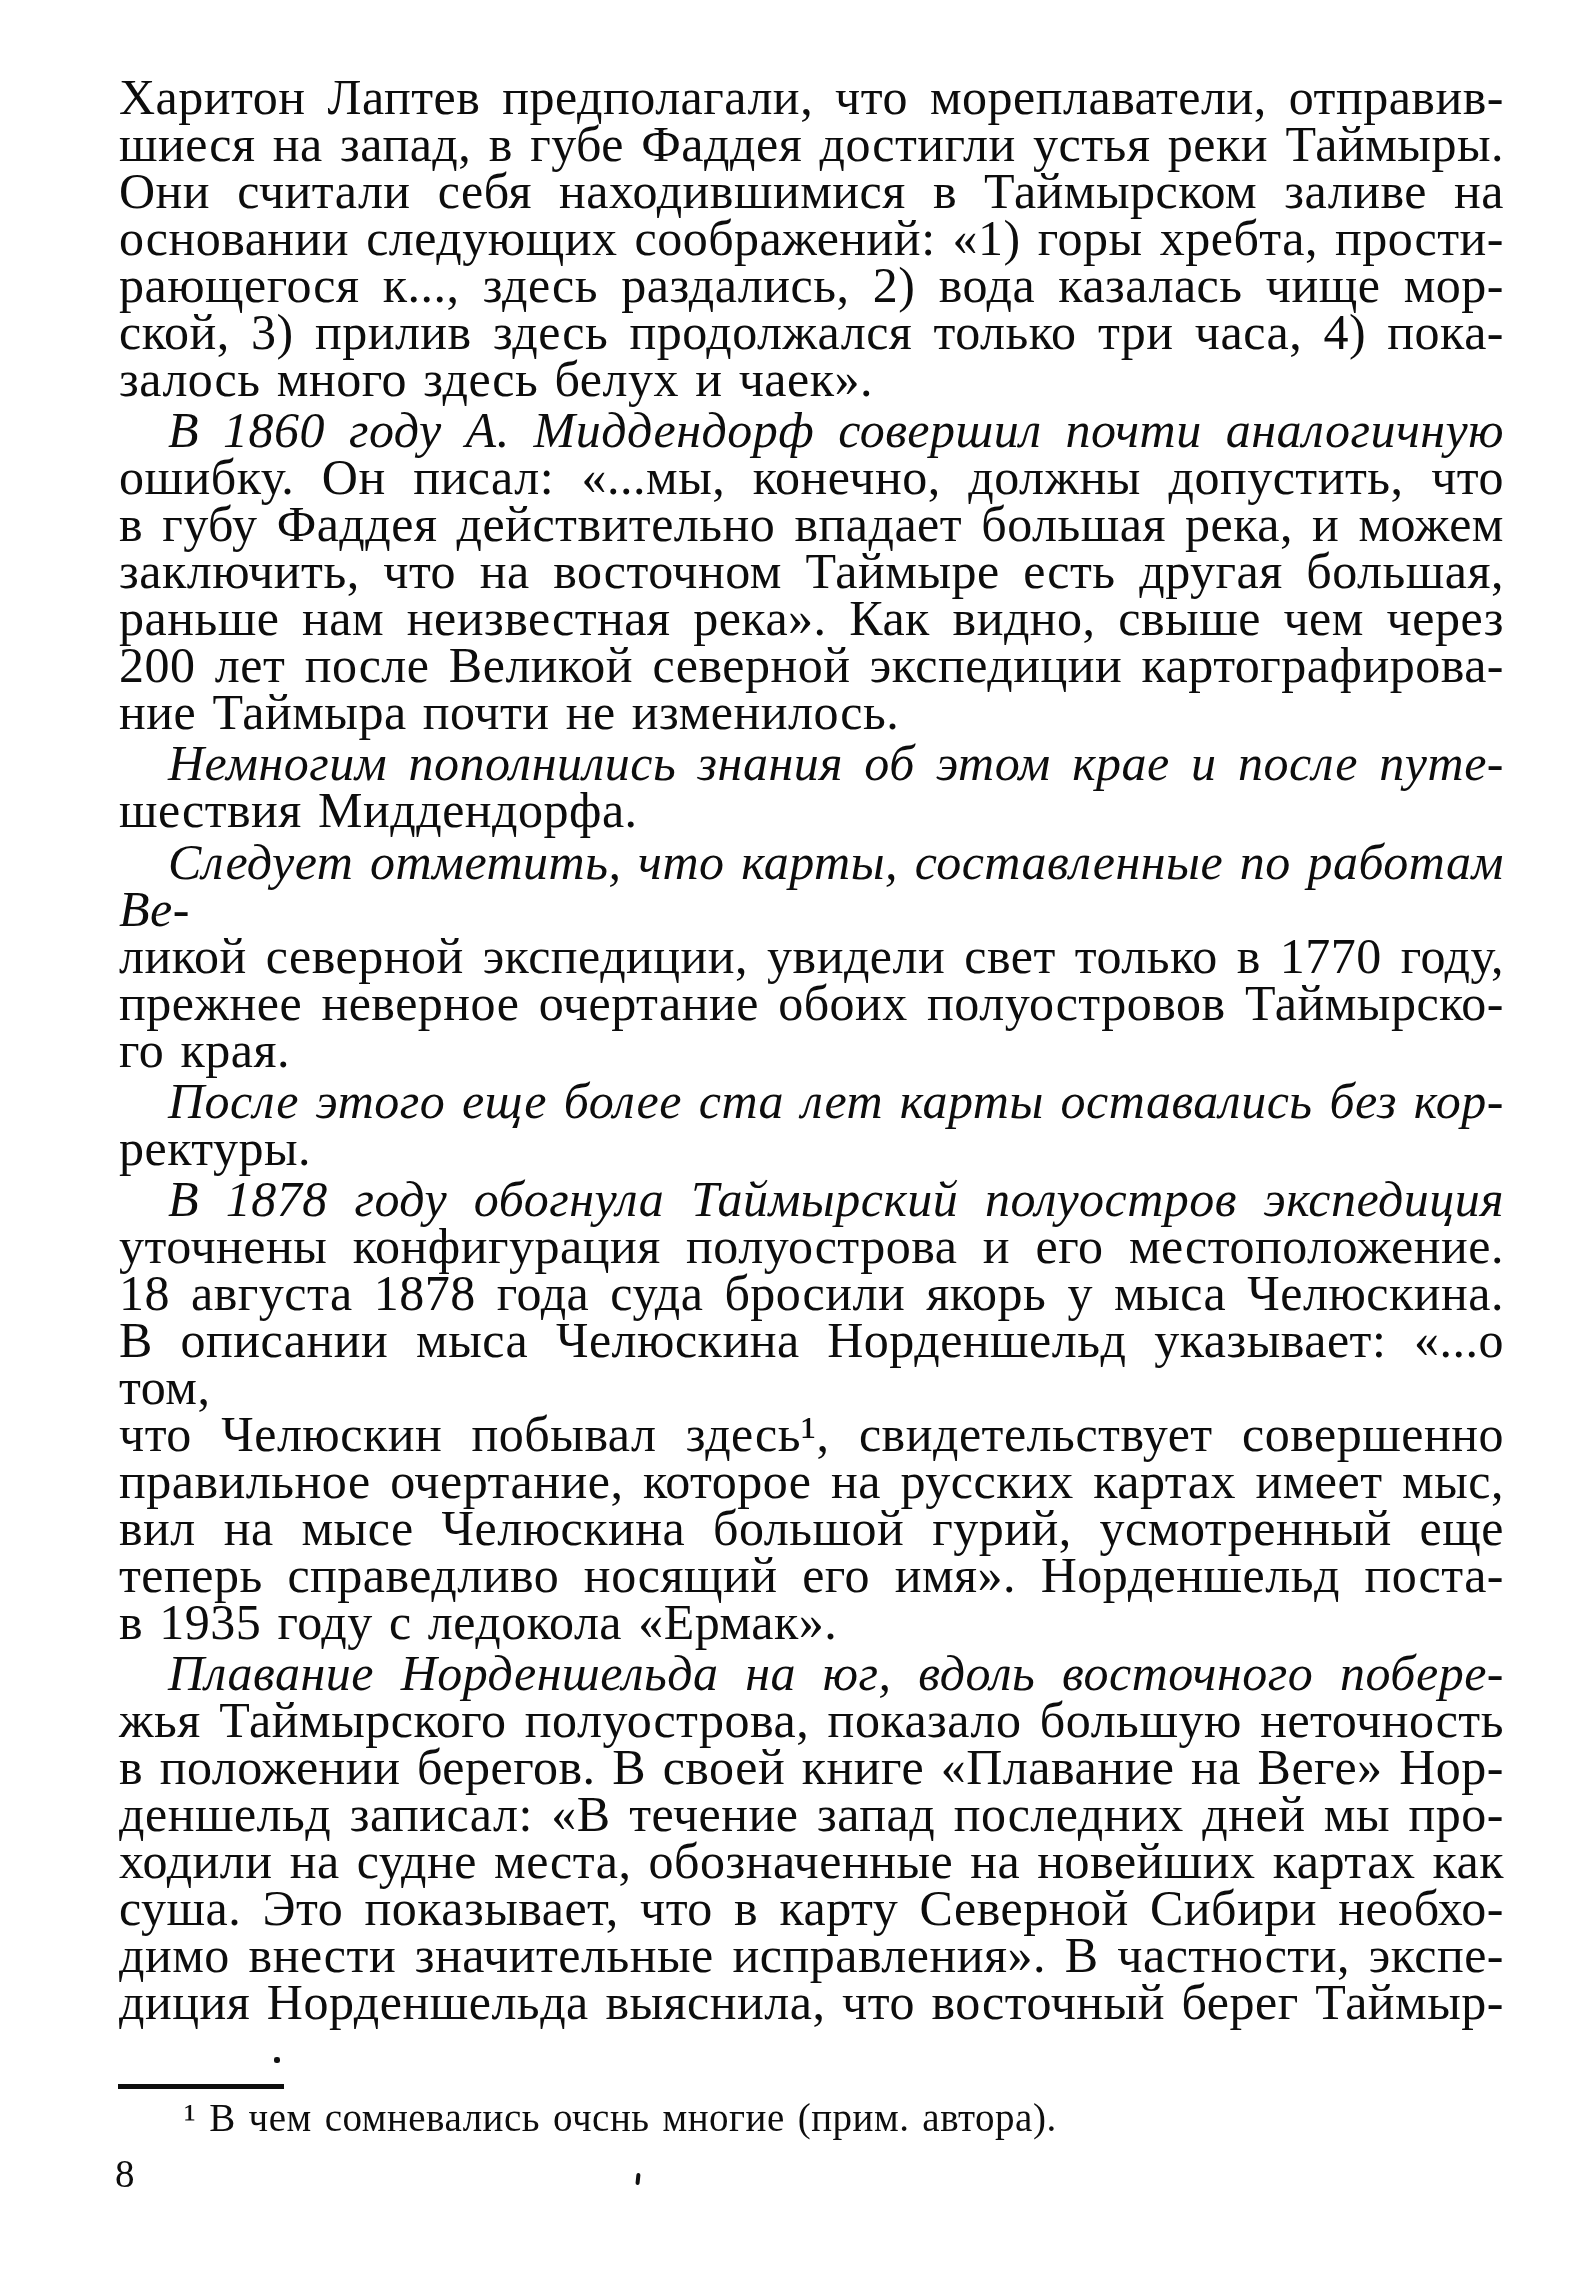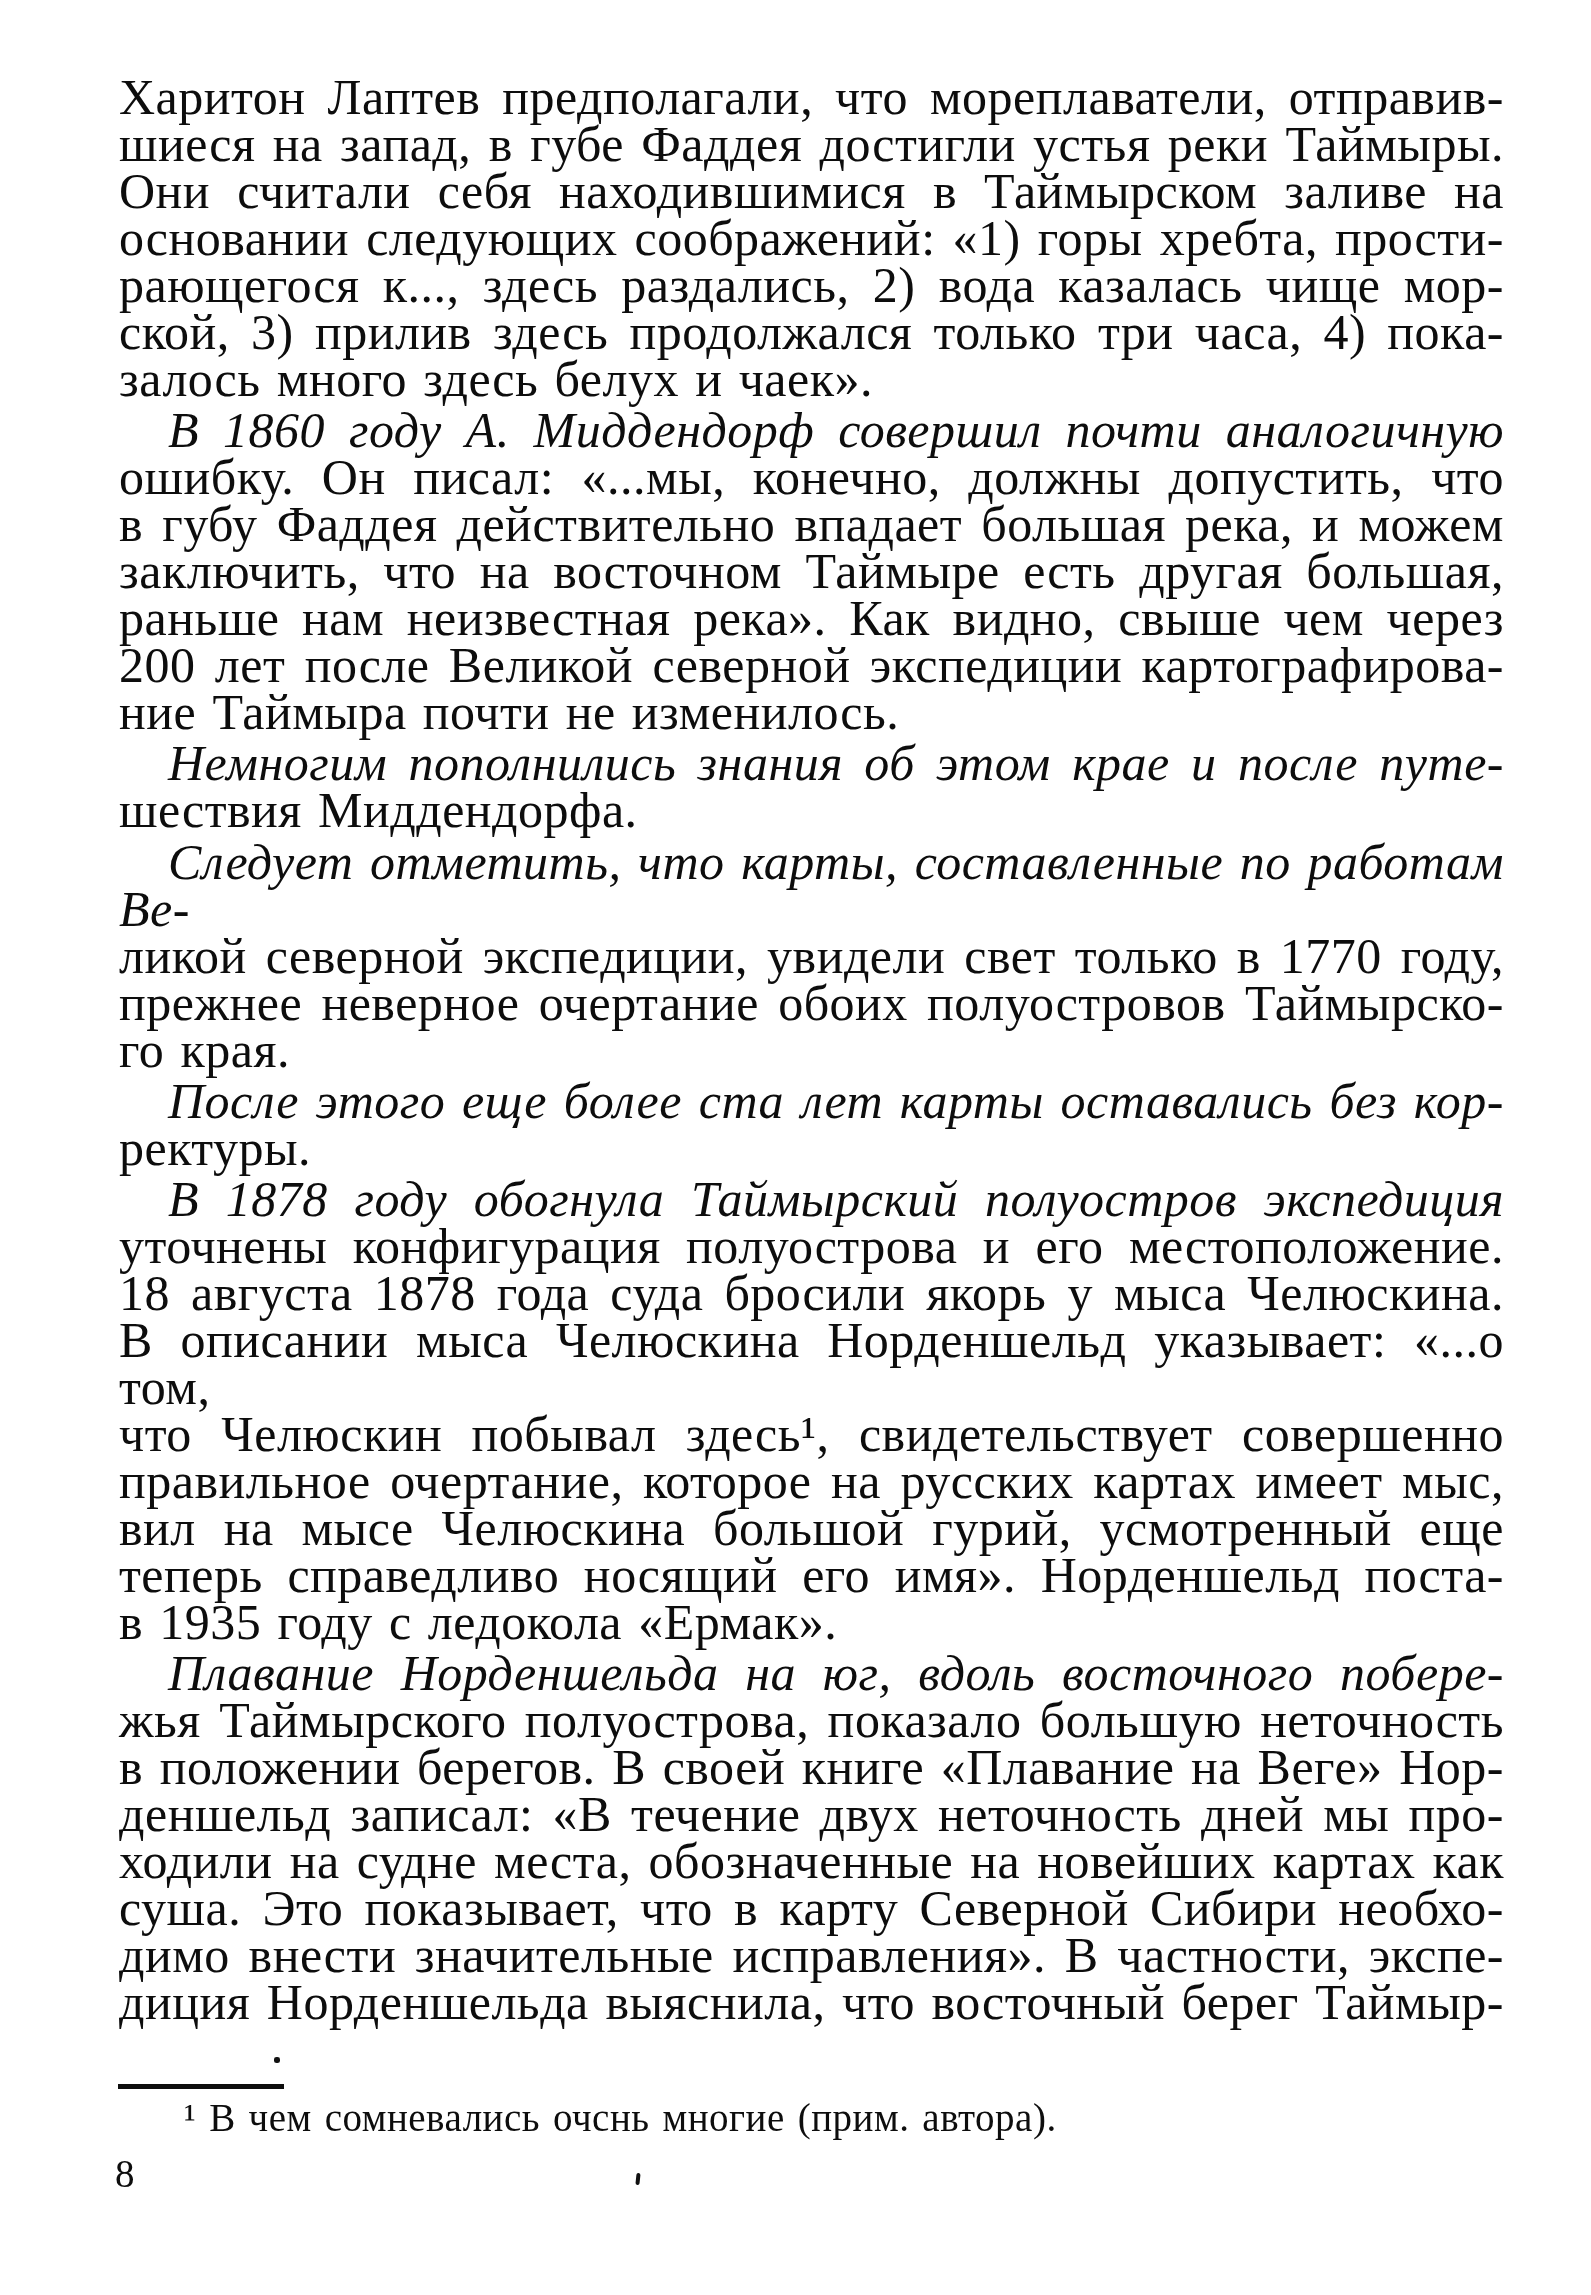--- a/index.html
+++ b/index.html
@@ -149,21 +149,21 @@
       <div class="ln">правильное очертание, которое на русских картах имеет мыс,</div>
       <div class="ln">вил на мысе Челюскина большой гурий, усмотренный еще</div>
       <div class="ln">теперь справедливо носящий его имя». Норденшельд поста-</div>
       <div class="ln last">в 1935 году с ледокола «Ермак».</div>
     </div>
 
     <div class="para ind">
       <div class="ln">Плавание Норденшельда на юг, вдоль восточного побере-</div>
       <div class="ln">жья Таймырского полуострова, показало большую неточность</div>
       <div class="ln">в положении берегов. В своей книге «Плавание на Веге» Нор-</div>
-      <div class="ln">деншельд записал: «В течение двух неточность дней мы про-</div>
+      <div class="ln">деншельд записал: «В течение запад последних дней мы про-</div>
       <div class="ln">ходили на судне места, обозначенные на новейших картах как</div>
       <div class="ln">суша. Это показывает, что в карту Северной Сибири необхо-</div>
       <div class="ln">димо внести значительные исправления». В частности, экспе-</div>
       <div class="ln">диция Норденшельда выяснила, что восточный берег Таймыр-</div>
     </div>
 
   </div>
 
   <div class="footnote-rule"></div>
 

